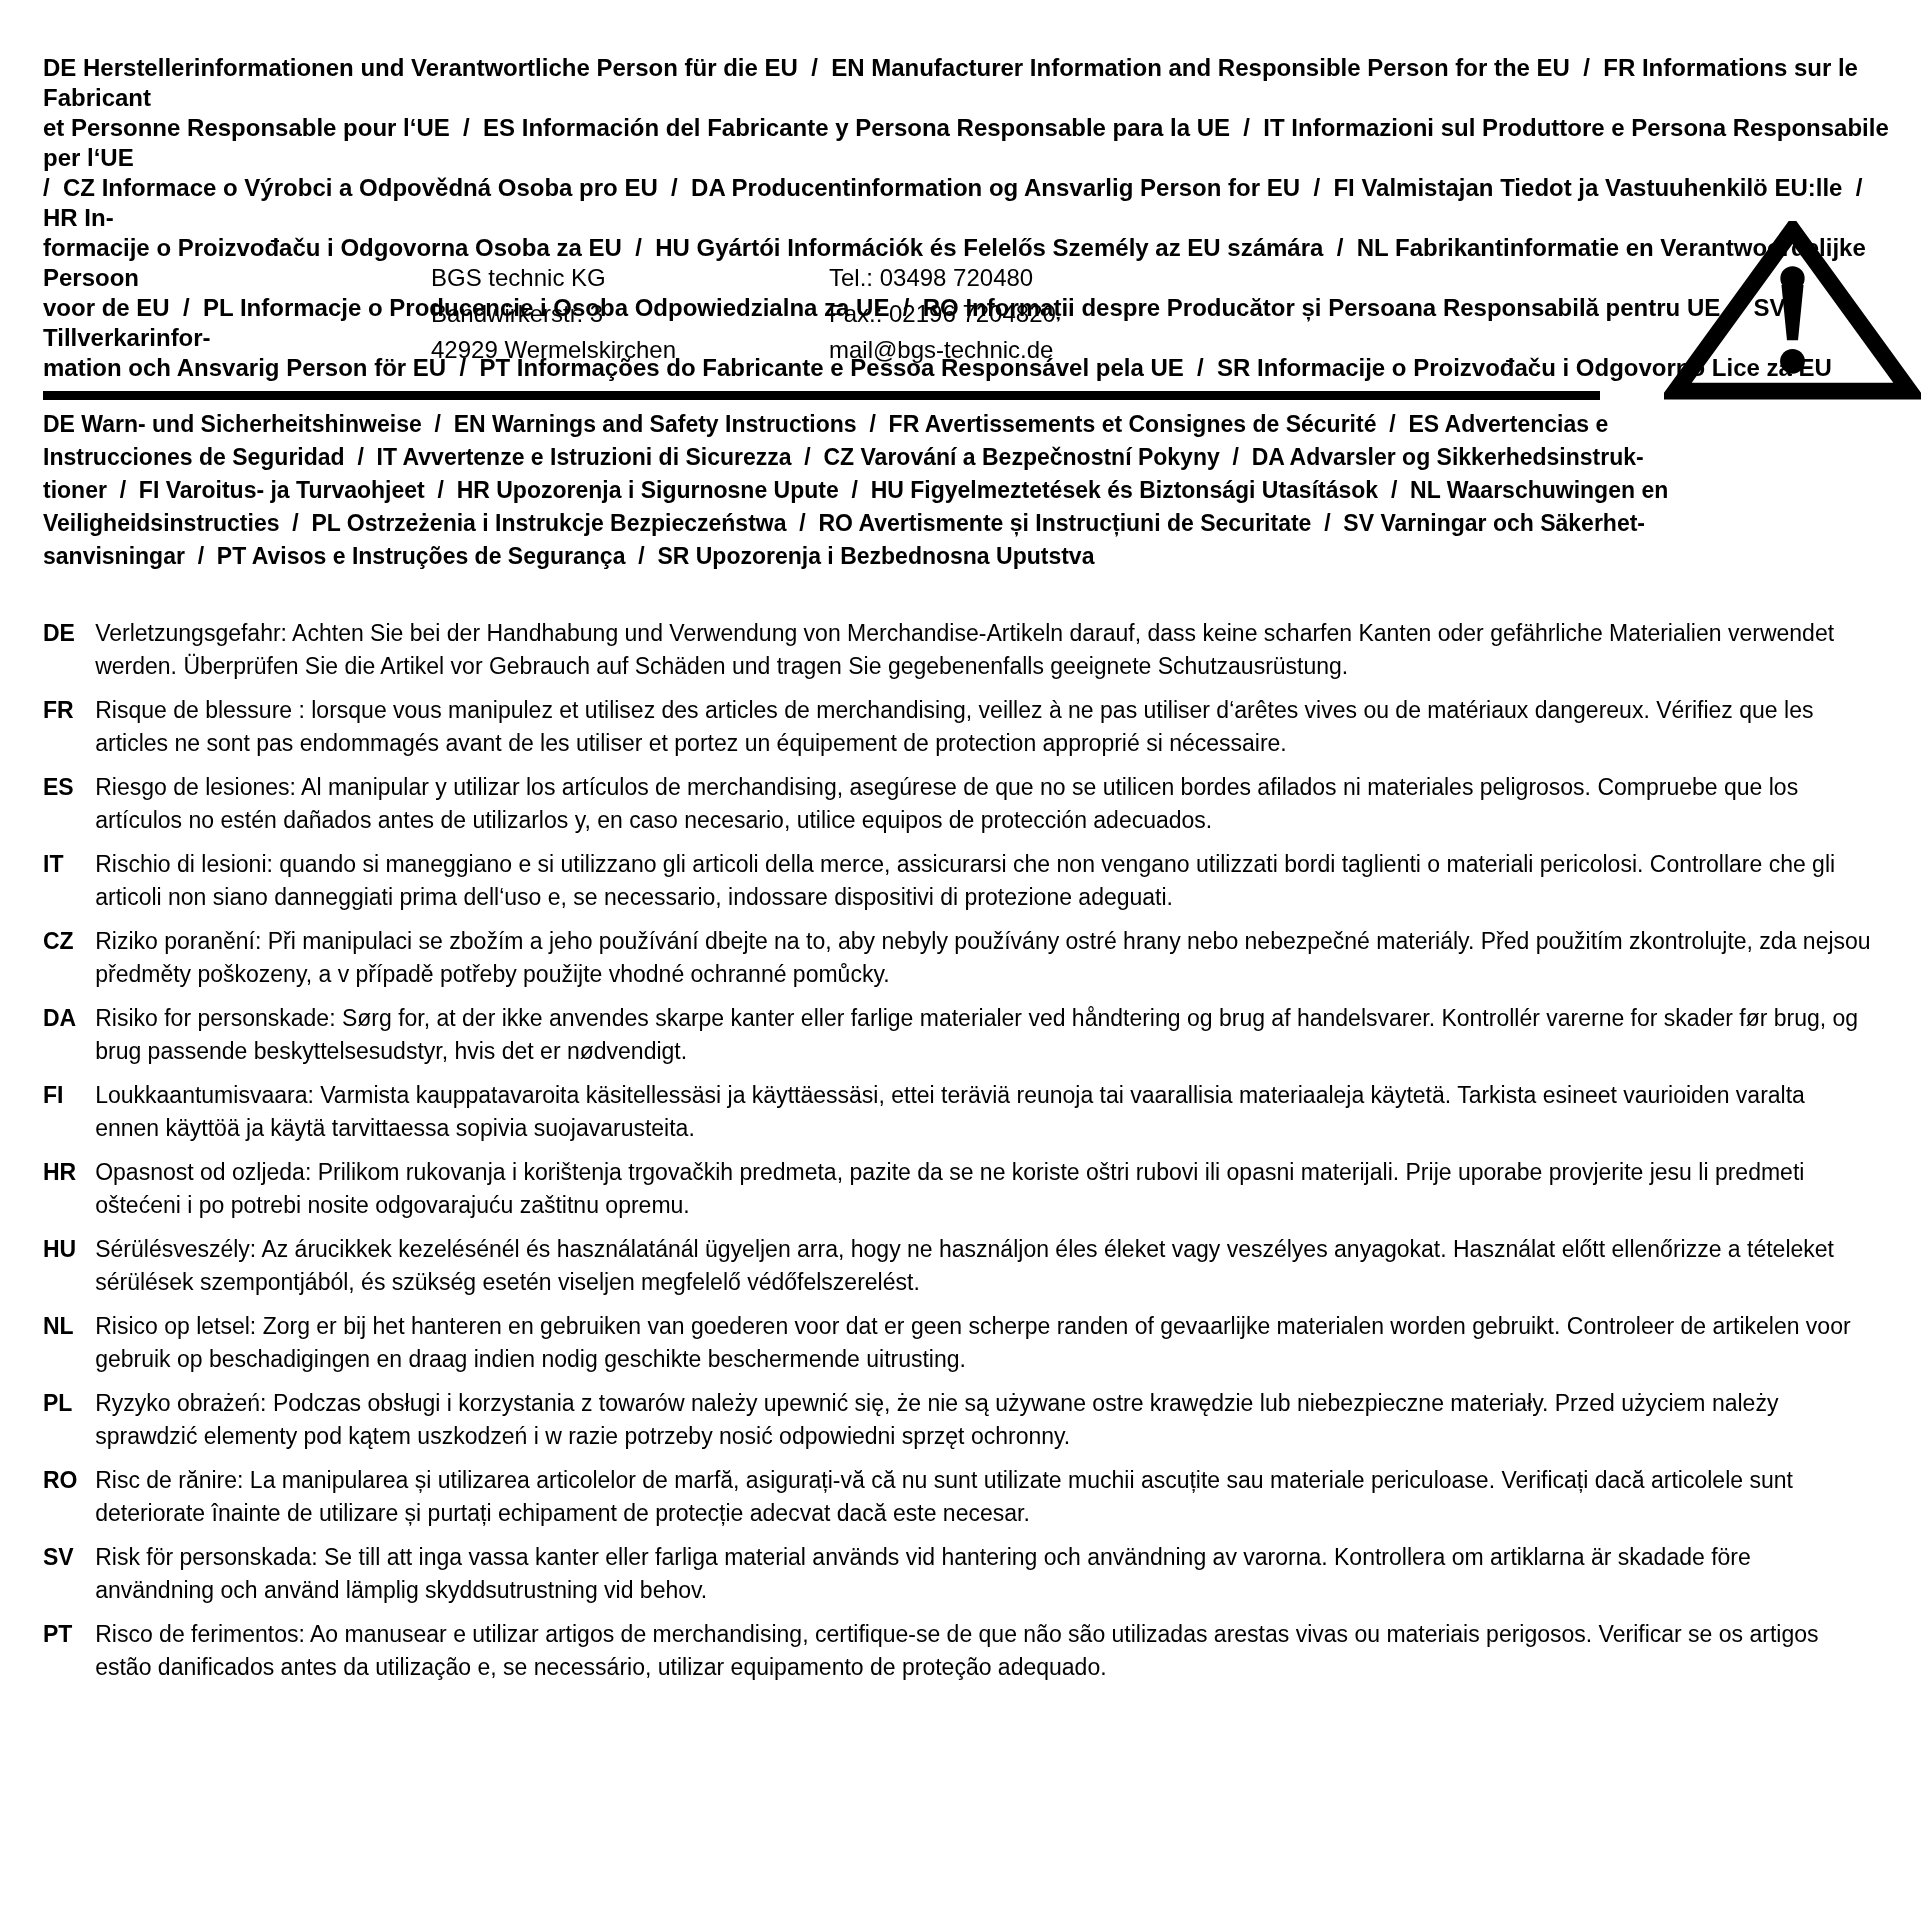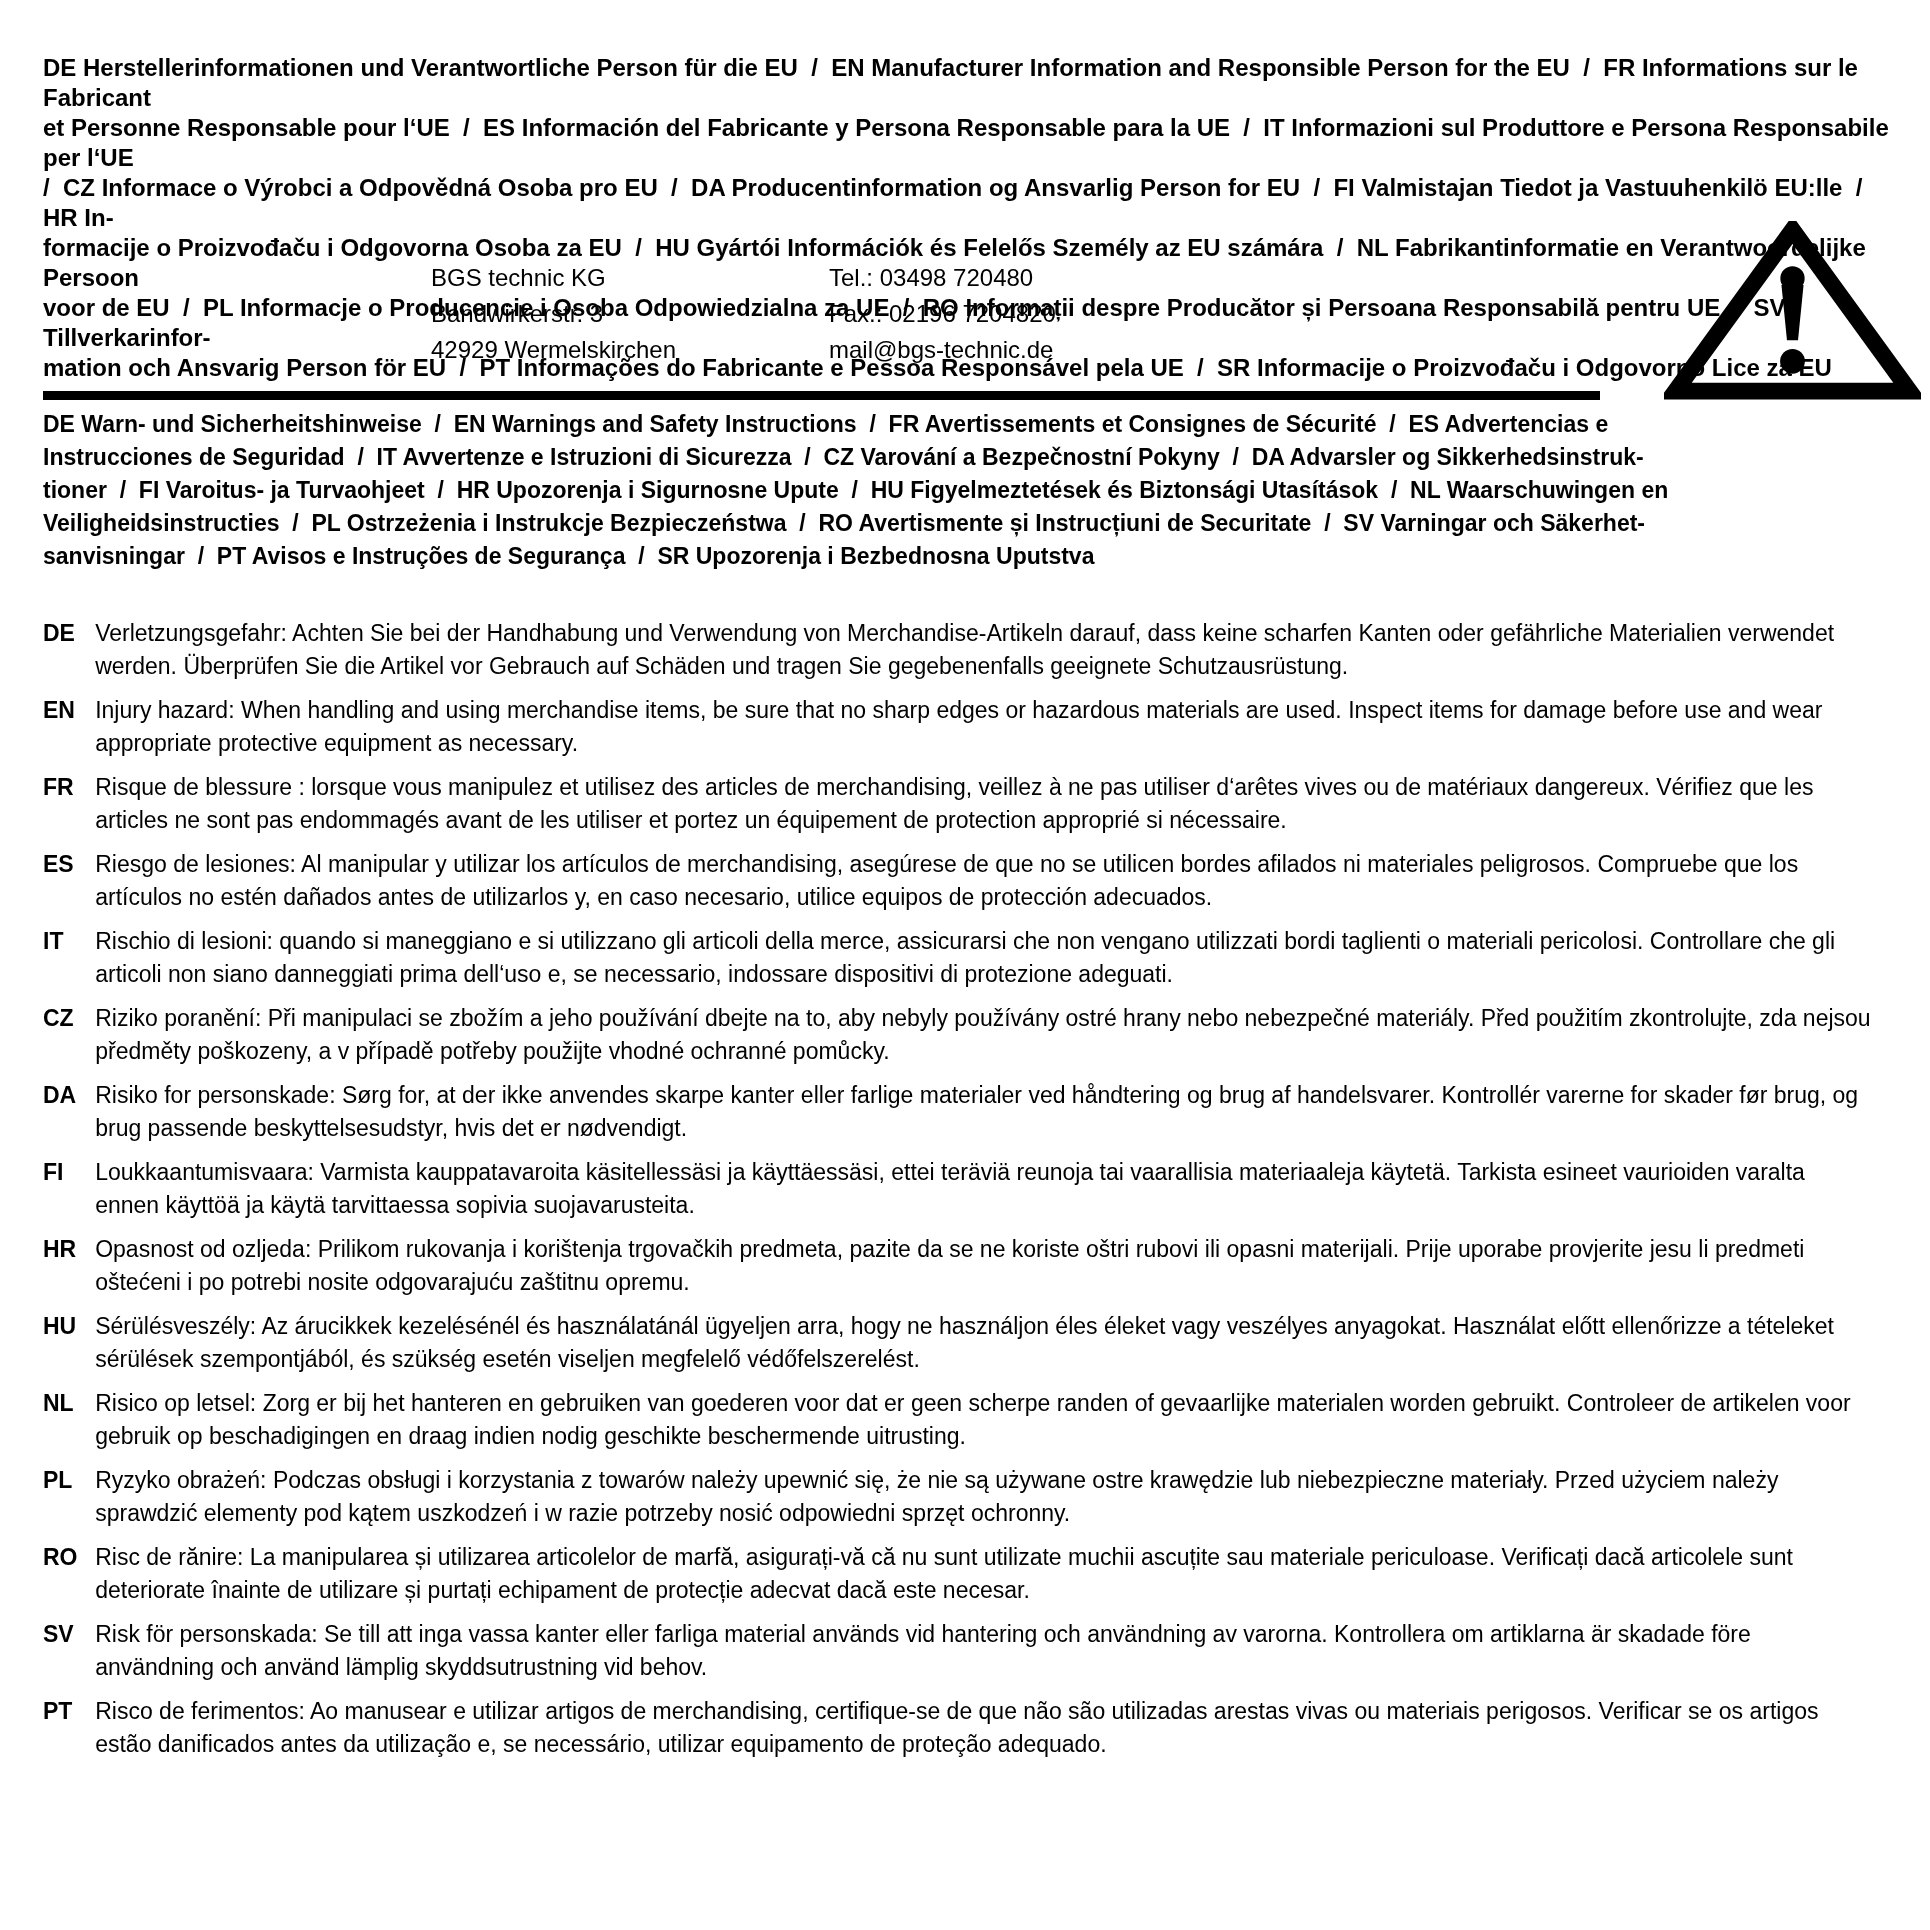--- a/index.html
+++ b/index.html
@@ -91,24 +91,20 @@
 tioner  /  FI Varoitus- ja Turvaohjeet  /  HR Upozorenja i Sigurnosne Upute  /  HU Figyelmeztetések és Biztonsági Utasítások  /  NL Waarschuwingen en
 Veiligheidsinstructies  /  PL Ostrzeżenia i Instrukcje Bezpieczeństwa  /  RO Avertismente și Instrucțiuni de Securitate  /  SV Varningar och Säkerhet-
 sanvisningar  /  PT Avisos e Instruções de Segurança  /  SR Upozorenja i Bezbednosna Uputstva</div>
 
   <div class="warnings-list">
       <div class="warning-item">
         <span class="warning-code">DE</span>
         <span class="warning-text">Verletzungsgefahr: Achten Sie bei der Handhabung und Verwendung von Merchandise-Artikeln darauf, dass keine scharfen Kanten oder gefährliche Materialien verwendet werden. Überprüfen Sie die Artikel vor Gebrauch auf Schäden und tragen Sie gegebenenfalls geeignete Schutzausrüstung.</span>
       </div>
       <div class="warning-item">
-        <span class="warning-code">EN</span>
-        <span class="warning-text">Injury hazard: When handling and using merchandise items, be sure that no sharp edges or hazardous materials are used. Inspect items for damage before use and wear appropriate protective equipment as necessary.</span>
-      </div>
-      <div class="warning-item">
         <span class="warning-code">FR</span>
         <span class="warning-text">Risque de blessure : lorsque vous manipulez et utilisez des articles de merchandising, veillez à ne pas utiliser d‘arêtes vives ou de matériaux dangereux. Vérifiez que les articles ne sont pas endommagés avant de les utiliser et portez un équipement de protection approprié si nécessaire.</span>
       </div>
       <div class="warning-item">
         <span class="warning-code">ES</span>
         <span class="warning-text">Riesgo de lesiones: Al manipular y utilizar los artículos de merchandising, asegúrese de que no se utilicen bordes afilados ni materiales peligrosos. Compruebe que los artículos no estén dañados antes de utilizarlos y, en caso necesario, utilice equipos de protección adecuados.</span>
       </div>
       <div class="warning-item">
         <span class="warning-code">IT</span>
         <span class="warning-text">Rischio di lesioni: quando si maneggiano e si utilizzano gli articoli della merce, assicurarsi che non vengano utilizzati bordi taglienti o materiali pericolosi. Controllare che gli articoli non siano danneggiati prima dell‘uso e, se necessario, indossare dispositivi di protezione adeguati.</span>

